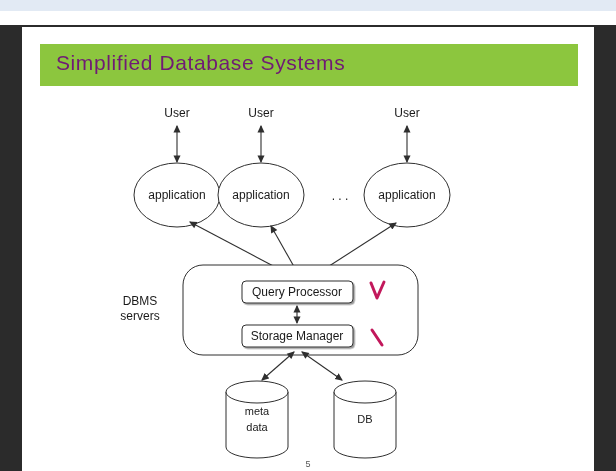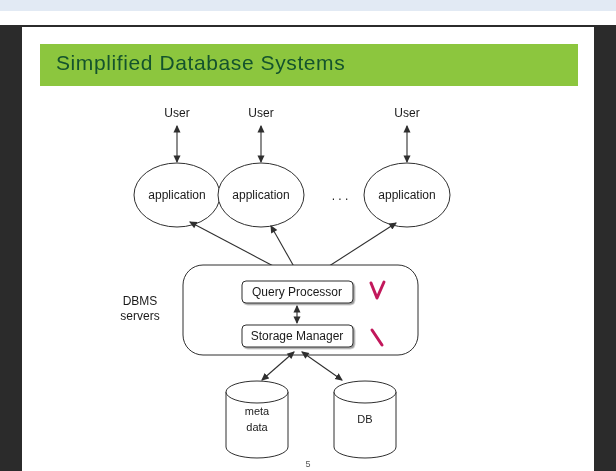--- a/index.html
+++ b/index.html
@@ -55,21 +55,21 @@
     left: 40px; top: 44px;
     width: 538px; height: 42px;
     background: #8cc63e;
   }
   #title-text {
     position: absolute;
     left: 16px;
     top: 7px;
     font-size: 21px;
     letter-spacing: 0.6px;
-    color: #14532d;
+    color: #701a75;
     white-space: nowrap;
     font-family: "Liberation Sans", sans-serif;
     text-align: right;
   }
 
   
   #diagram {
     position: absolute;
     left: 22px;
     top: 90px;

